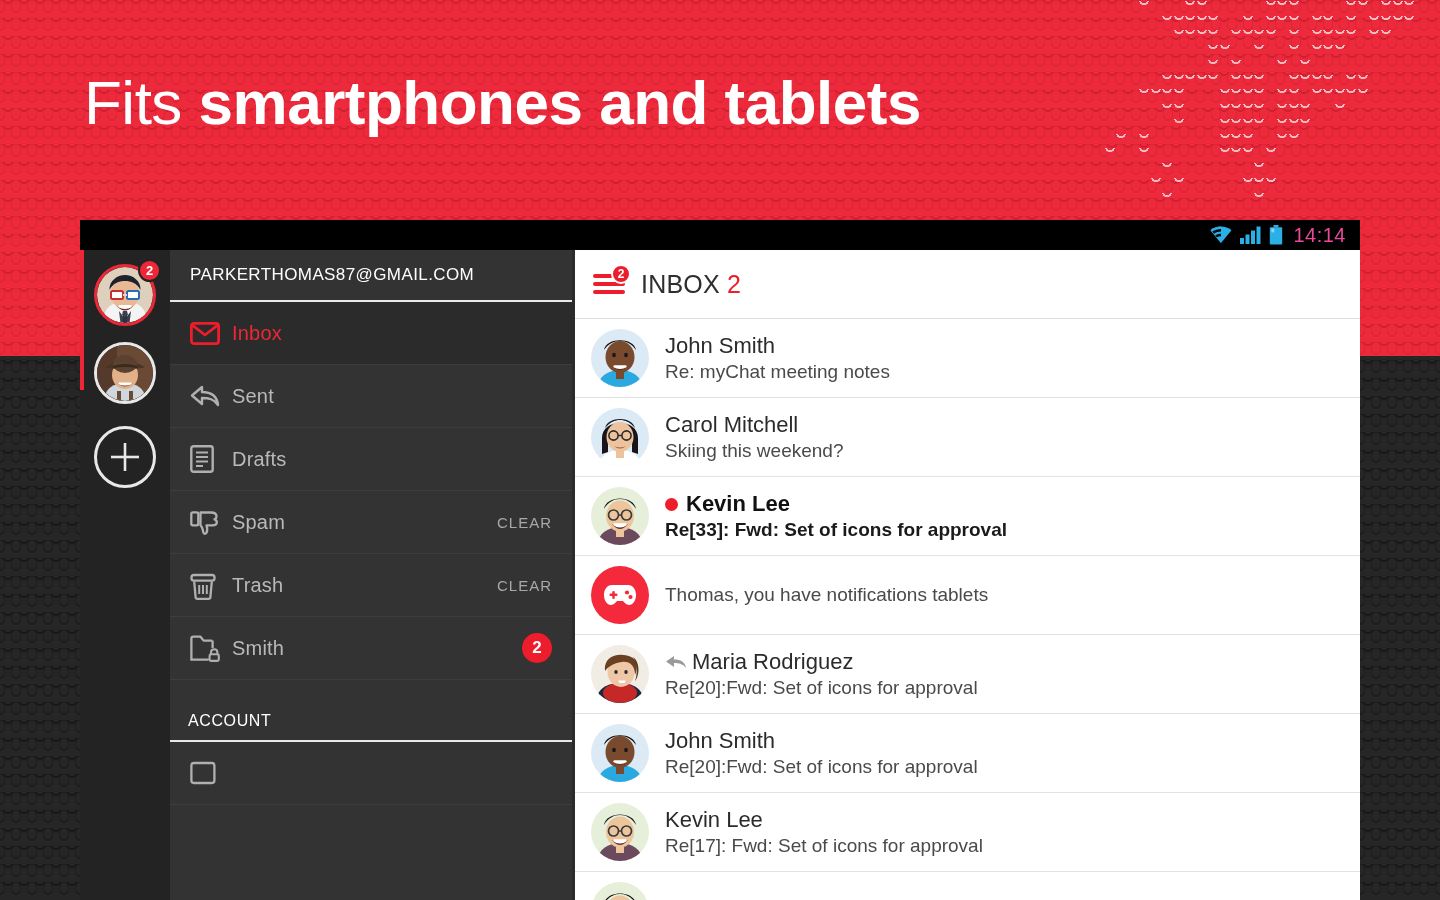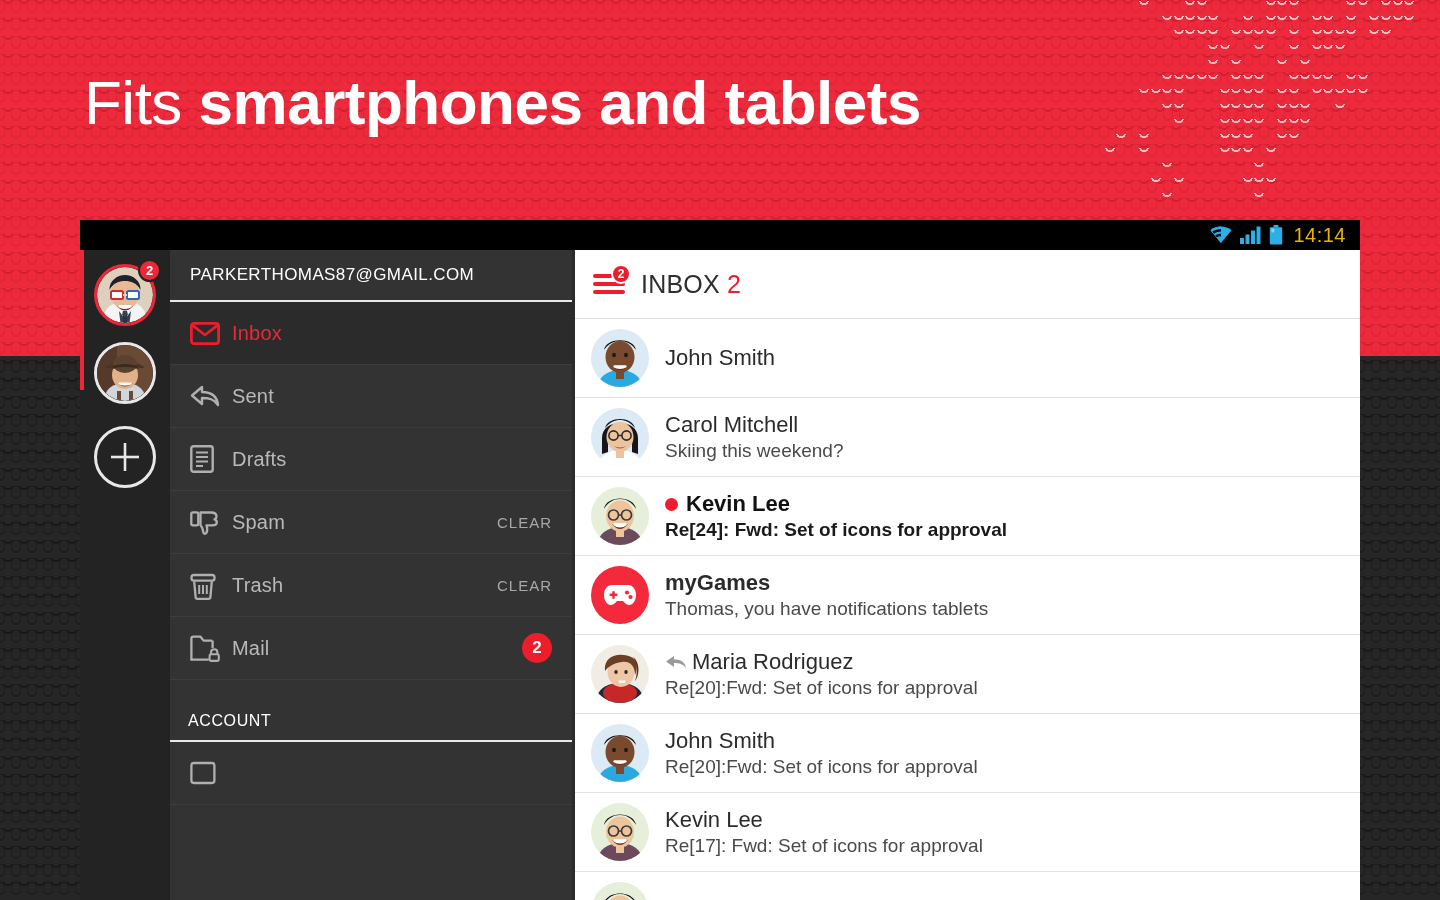--- a/index.html
+++ b/index.html
@@ -94,21 +94,21 @@
   #statusbar {
     position: absolute; left: 0; top: 0;
     width: 1280px; height: 30px;
     background: #000;
     display: flex; align-items: center; justify-content: flex-end;
     padding-right: 14px;
     gap: 7px;
   }
   #statusbar .sicon { display: block; }
   #clock {
-    color: #eab308;
+    color: #ec4899;
     font-size: 20px;
     margin-left: 3px;
     letter-spacing: 0.5px;
   }
 
   
   #screen {
     position: absolute; left: 0; top: 30px;
     width: 1280px; height: 660px;
     display: flex;
@@ -646,21 +646,21 @@
         <div class="folder">
           <span class="f-ico">
             <svg width="32" height="27" viewBox="0 0 32 27">
               <path d="M1.4 24.6 L1.4 3.6 C1.4 2.5 2.2 1.7 3.3 1.7 L10.5 1.7 L13.6 5.6 L21.5 5.6" fill="none" stroke="#b0b0b0" stroke-width="2.3" stroke-linejoin="round" stroke-linecap="round"></path>
               <path d="M1.4 24.6 L18 24.6" fill="none" stroke="#b0b0b0" stroke-width="2.3" stroke-linecap="round"></path>
               <path d="M22.6 5.6 L22.6 13" fill="none" stroke="#b0b0b0" stroke-width="2.3"></path>
               <path d="M21 19.6 L21 17.4 C21 15.6 22.4 14.3 24.2 14.3 C26 14.3 27.4 15.6 27.4 17.4 L27.4 19.6" fill="none" stroke="#b0b0b0" stroke-width="2"></path>
               <rect x="19.6" y="19.3" width="9.2" height="6.6" rx="1.4" fill="none" stroke="#b0b0b0" stroke-width="2.1"></rect>
             </svg>
           </span>
-          <span class="f-label">Mail</span>
+          <span class="f-label">Smith</span>
           <span class="f-badge">2</span>
         </div>
 
 
 
         <div id="drawer-section">ACCOUNT</div>
 
         <div class="folder">
           <span class="f-ico">
             <svg width="26" height="24" viewBox="0 0 26 24">
@@ -697,20 +697,21 @@
               <ellipse cx="35" cy="26" rx="1.9" ry="2.3" fill="#1a1a1a"></ellipse>
               <path d="M21 37 Q29 45 37 37 Q29 40 21 37 Z" fill="#5a2e1c"></path>
               <path d="M22 38 Q29 42 36 38 L35 36.3 L23 36.3 Z" fill="#fff"></path>
               <rect x="25" y="42" width="8" height="8" fill="#7a4a2e"></rect>
             </svg>
           </div>
           <div class="m-txt">
             <div class="m-from">
               <span>John Smith</span>
             </div>
+            <div class="m-subj">Re: myChat meeting notes</div>
           </div>
         </div>
 
         <div class="msg">
           <div class="m-av">
             <svg width="58" height="58" viewBox="0 0 58 58">
               <rect width="58" height="58" fill="#dceaf5"></rect>
               <ellipse cx="29" cy="57" rx="21" ry="15" fill="#ffffff"></ellipse>
               <path d="M11 30 C11 10, 47 10, 47 30 L47 46 L41 44 L41 24 L17 24 L17 44 L11 46 Z" fill="#191419"></path>
               <ellipse cx="29" cy="29" rx="13.5" ry="15" fill="#ecc39c"></ellipse>
@@ -743,38 +744,35 @@
               <path d="M21 37 Q29 47 37 37 Q29 41 21 37 Z" fill="#6e3028"></path>
               <path d="M22 38 Q29 43 36 38 L35 36.2 L23 36.2 Z" fill="#fff"></path>
               <rect x="25" y="43" width="8" height="7" fill="#edc59c"></rect>
             </svg>
           </div>
           <div class="m-txt">
             <div class="m-from">
               <span class="unread-dot"></span>
               <span>Kevin Lee</span>
             </div>
-            <div class="m-subj">Re[24]: Fwd: Set of icons for approval</div>
+            <div class="m-subj">Re[33]: Fwd: Set of icons for approval</div>
           </div>
         </div>
 
         <div class="msg">
           <div class="m-av service">
             <svg width="34" height="24" viewBox="0 0 34 24">
               <path d="M9 2 L25 2 C30 2 33 6.5 33 12 C33 17.5 30 22 26 22 C23 22 21.5 19.5 20 18 L14 18 C12.5 19.5 11 22 8 22 C4 22 1 17.5 1 12 C1 6.5 4 2 9 2 Z" fill="#ffffff"></path>
               <rect x="6.5" y="10.6" width="8" height="2.5" rx="1.2" fill="#f4293c"></rect>
               <rect x="9.25" y="7.9" width="2.5" height="8" rx="1.2" fill="#f4293c"></rect>
               <circle cx="24" cy="9.5" r="2.1" fill="#f4293c"></circle>
               <circle cx="27.5" cy="14" r="2.1" fill="#f4293c"></circle>
             </svg>
           </div>
           <div class="m-txt">
-            <div class="m-from">
-              <span style="font-weight:700">myGames</span>
-            </div>
             <div class="m-subj">Thomas, you have notifications tablets</div>
           </div>
         </div>
 
         <div class="msg">
           <div class="m-av">
             <svg width="58" height="58" viewBox="0 0 58 58">
               <rect width="58" height="58" fill="#f1ece4"></rect>
               <path d="M5 58 C5 44, 16 38, 29 38 C42 38, 53 44, 53 58 Z" fill="#1a2b3c"></path>
               <ellipse cx="29" cy="48" rx="17" ry="10" fill="#c62828"></ellipse>

